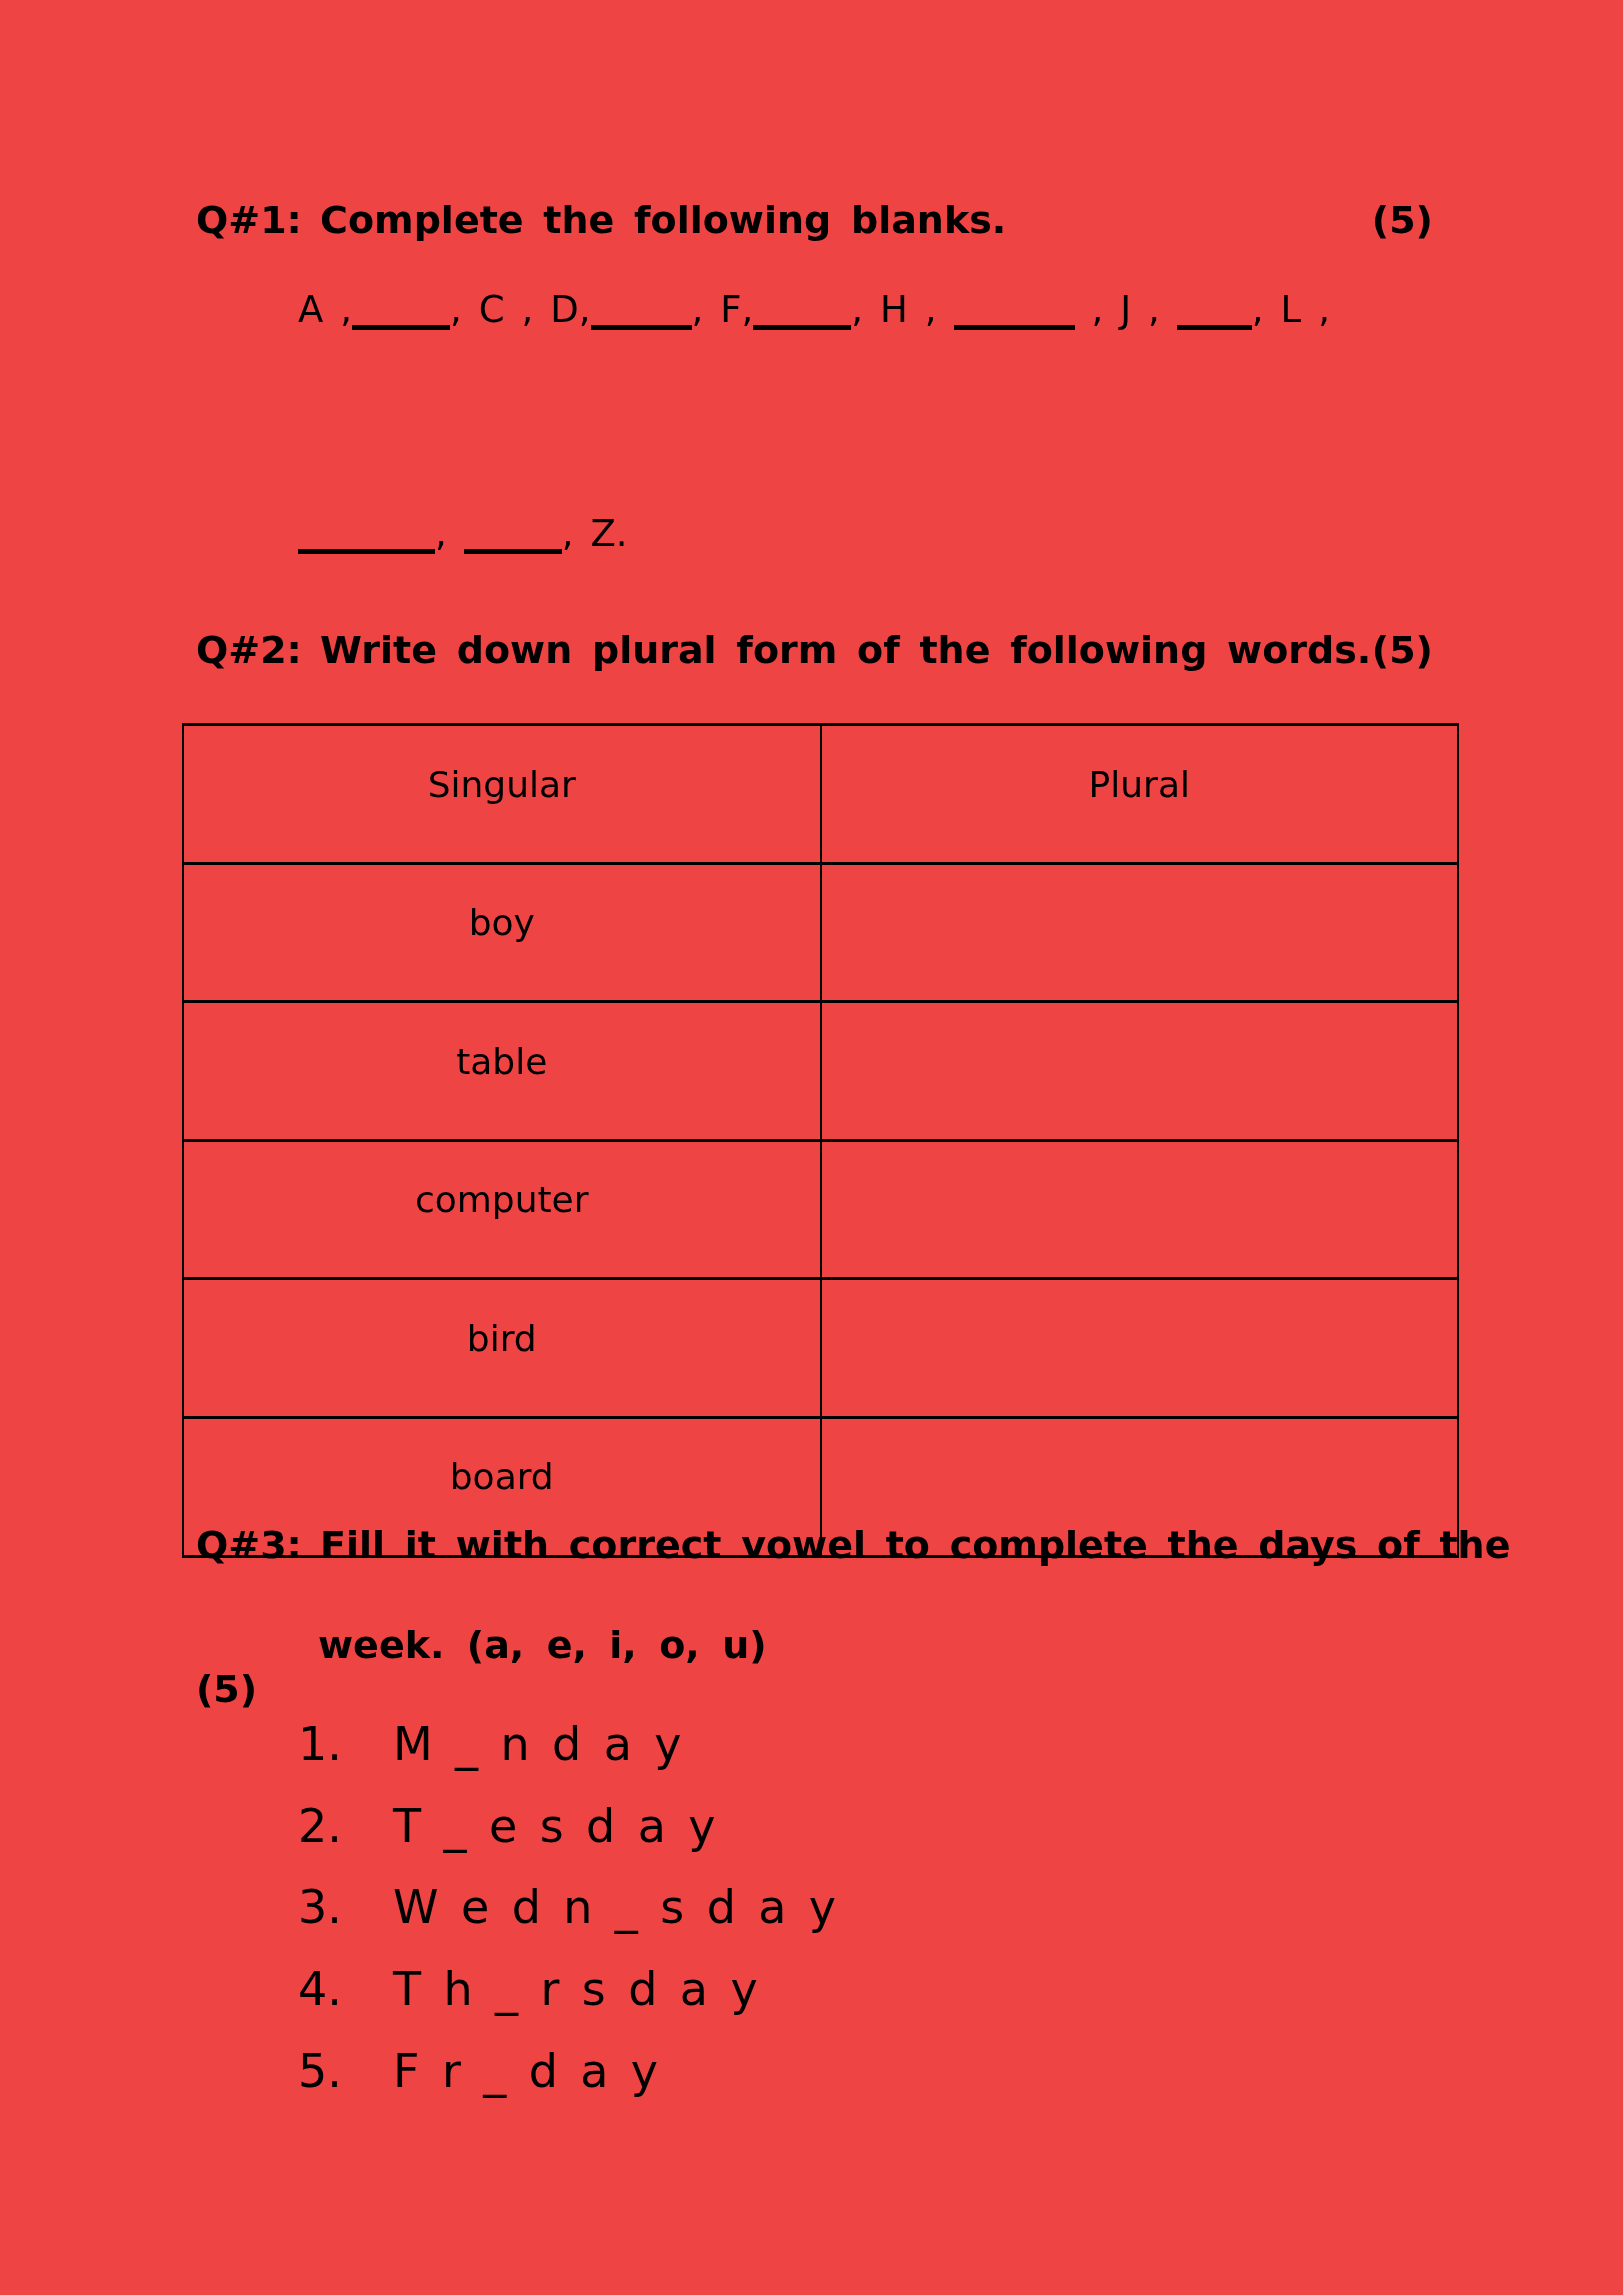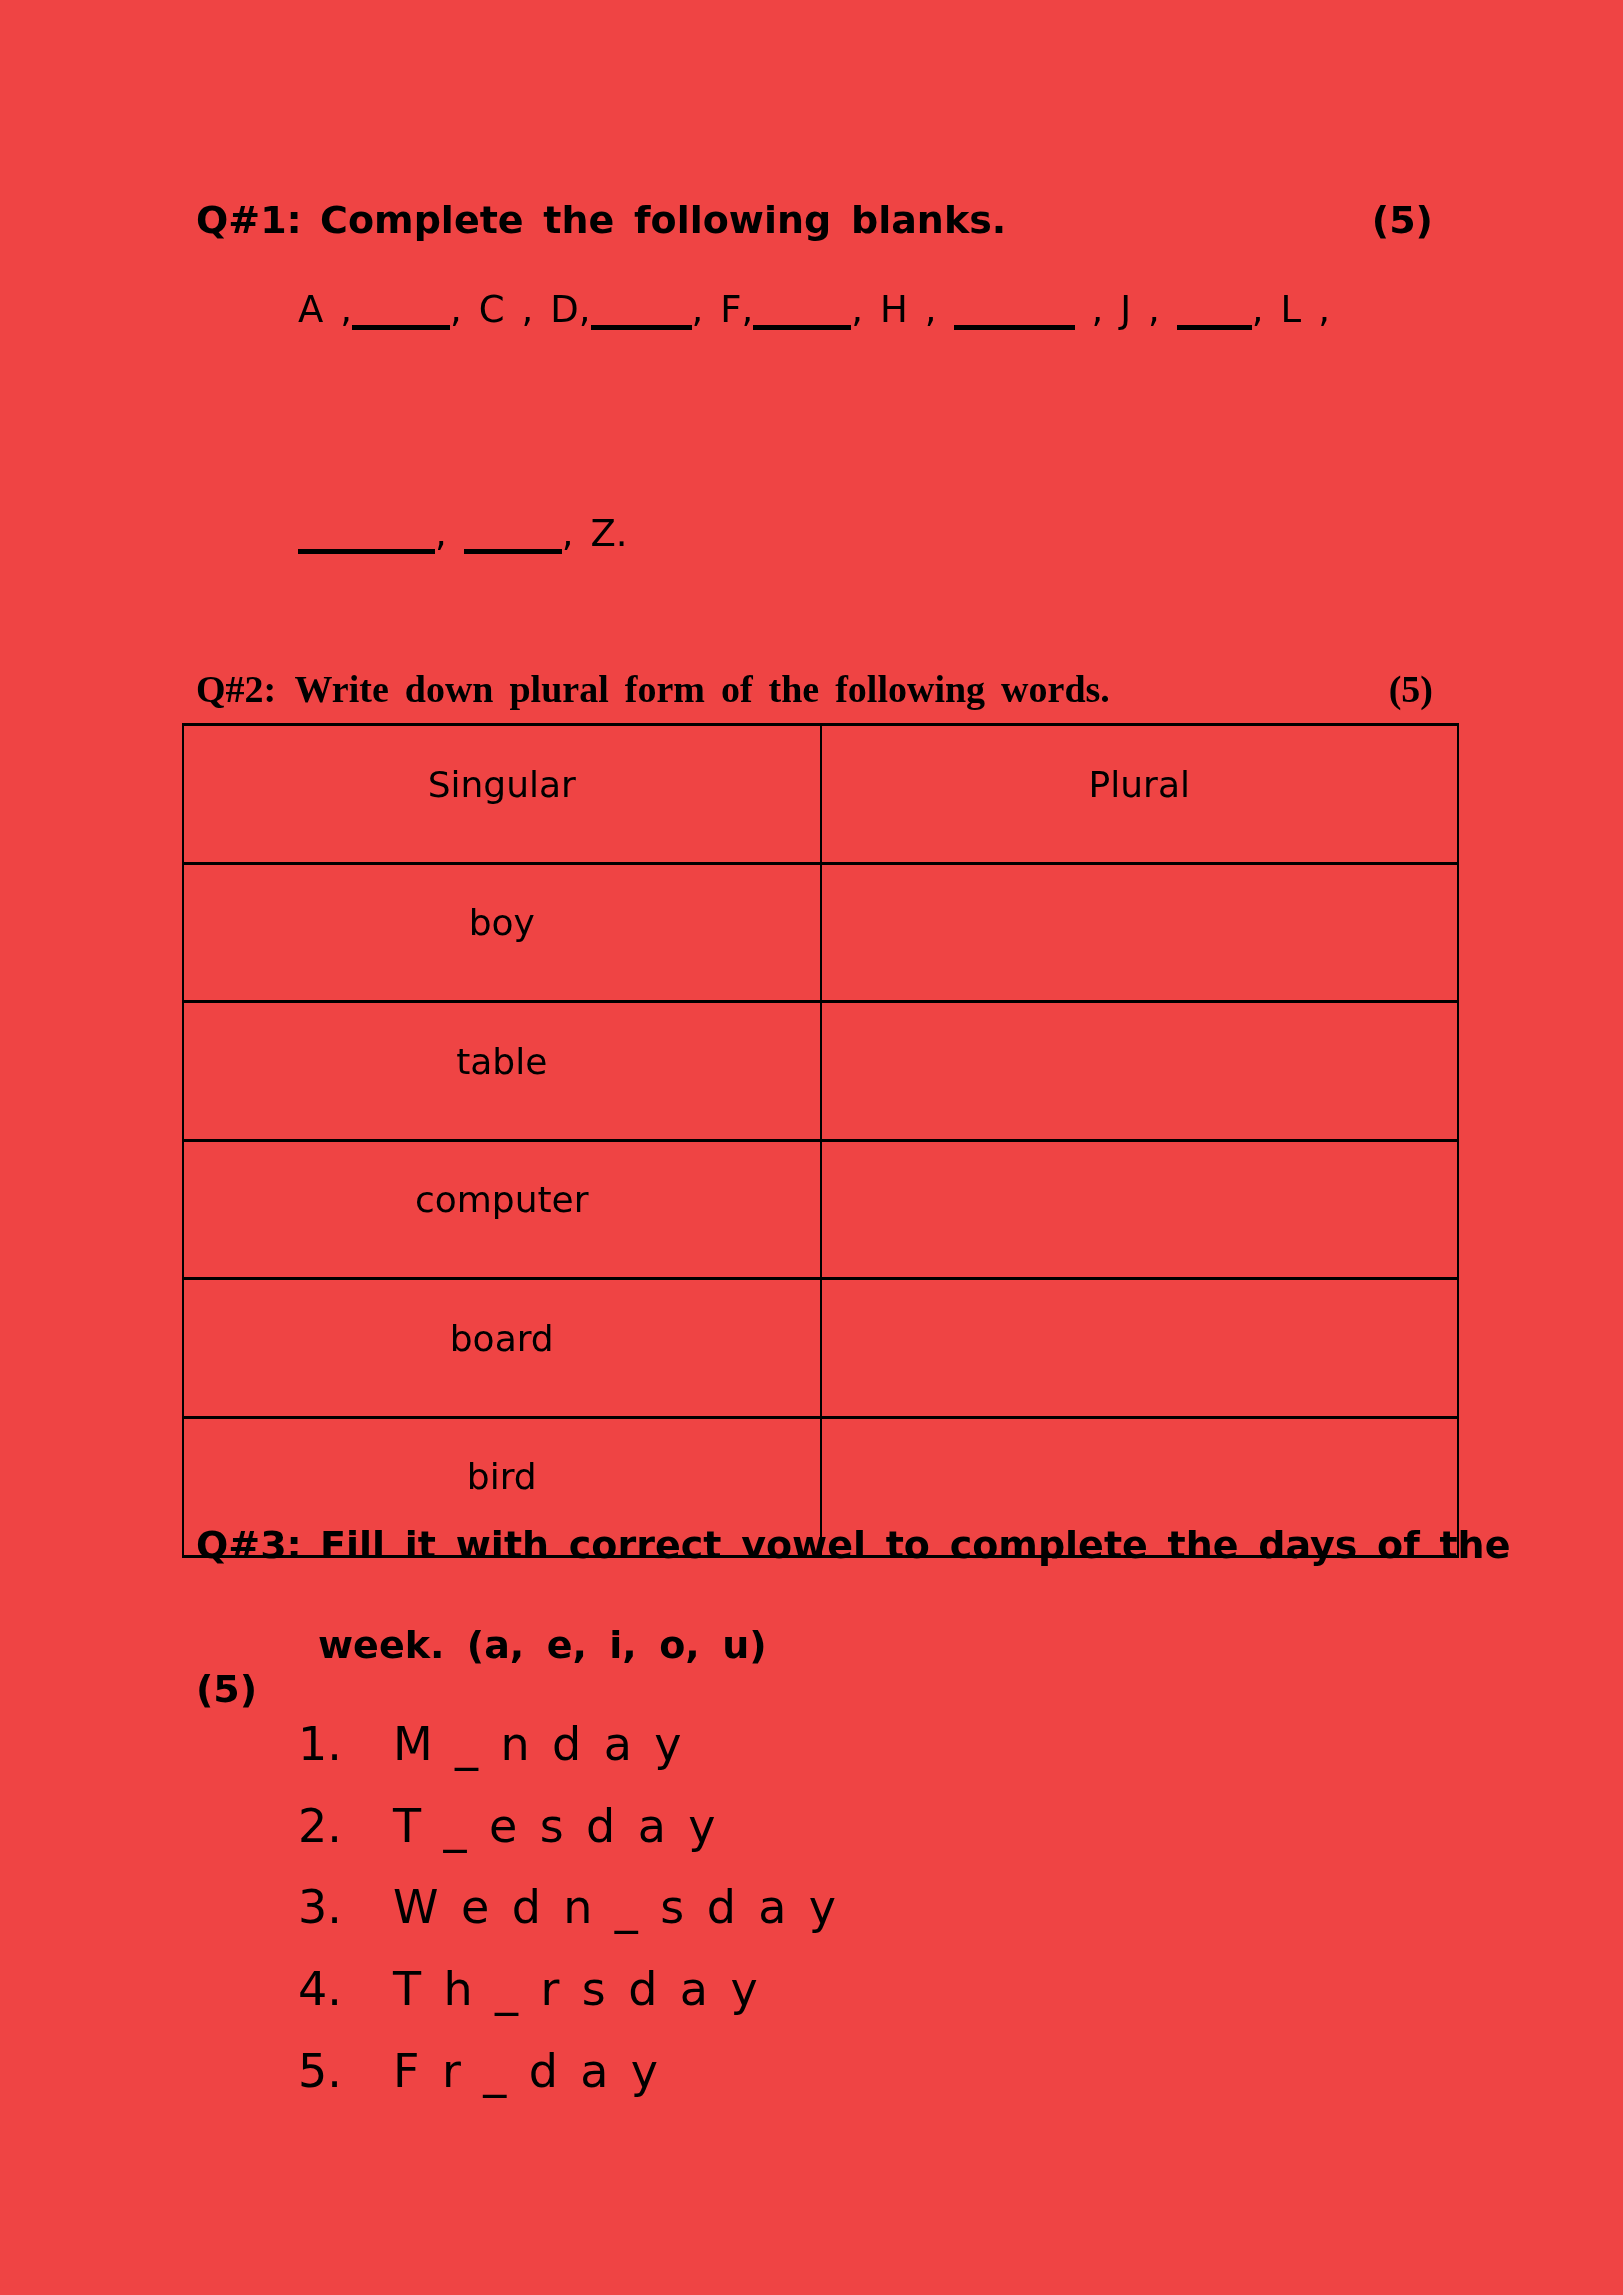--- a/index.html
+++ b/index.html
@@ -90,21 +90,21 @@
 <div class="page">
 
   <div class="q-heading" style="top:198px;">
     <span><span class="q-label">Q#1:</span><span>Complete the following blanks.</span></span>
     <span class="marks">(5)</span>
   </div>
 
   <div class="alpha-line" style="top:288px;"><span>A ,</span><span class="blank" style="width: 98px;"></span><span>, C , D,</span><span class="blank" style="width: 101px;"></span><span>, F,</span><span class="blank" style="width: 98px;"></span><span>, H , </span><span class="blank" style="width: 121px;"></span><span> , J , </span><span class="blank" style="width: 75px;"></span><span>, L ,</span></div>
   <div class="alpha-line" style="top:512px;"><span class="blank" style="width: 137px;"></span><span>, </span><span class="blank" style="width: 98px;"></span><span>, Z.</span></div>
 
-  <div class="q-heading" style="top:667px;font-family:Liberation Serif, serif;">
+  <div class="q-heading" style="top:628px;">
     <span><span class="q-label">Q#2:</span><span>Write down plural form of the following words.</span></span>
     <span class="marks">(5)</span>
   </div>
 
   <table class="plural-table">
     <thead>
         <tr id="plural-head">
           <th>Singular</th>
           <th>Plural</th>
         </tr>
@@ -116,25 +116,25 @@
         </tr>
         <tr>
           <td>table</td>
           <td></td>
         </tr>
         <tr>
           <td>computer</td>
           <td></td>
         </tr>
         <tr>
-          <td>board</td>
+          <td>bird</td>
           <td></td>
         </tr>
         <tr>
-          <td>bird</td>
+          <td>board</td>
           <td></td>
         </tr>
       </tbody>
   </table>
 
   <div class="q-heading" style="top:1523px;">
     <span><span class="q-label">Q#3:</span><span>Fill it with correct vowel to complete the days of the</span></span>
   </div>
 
   <div class="q3-line2" style="top:1623px;flex-direction:column;">

